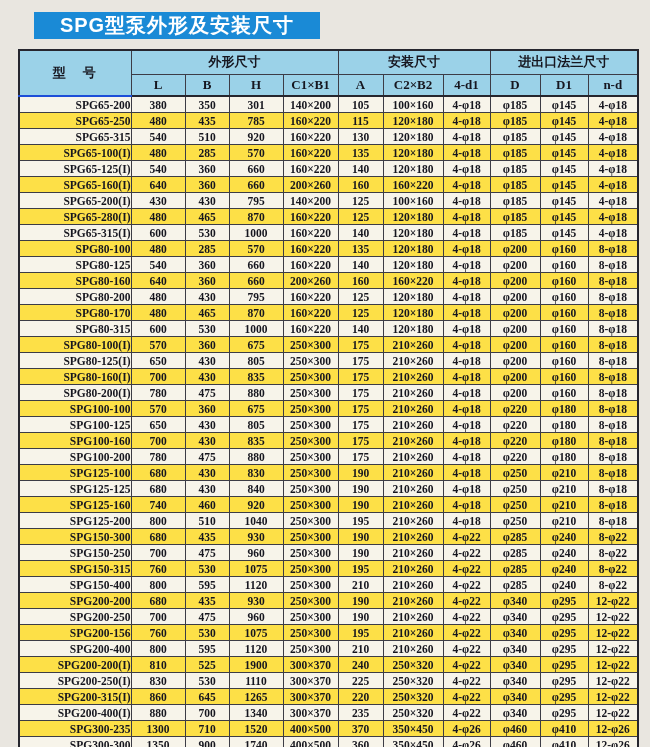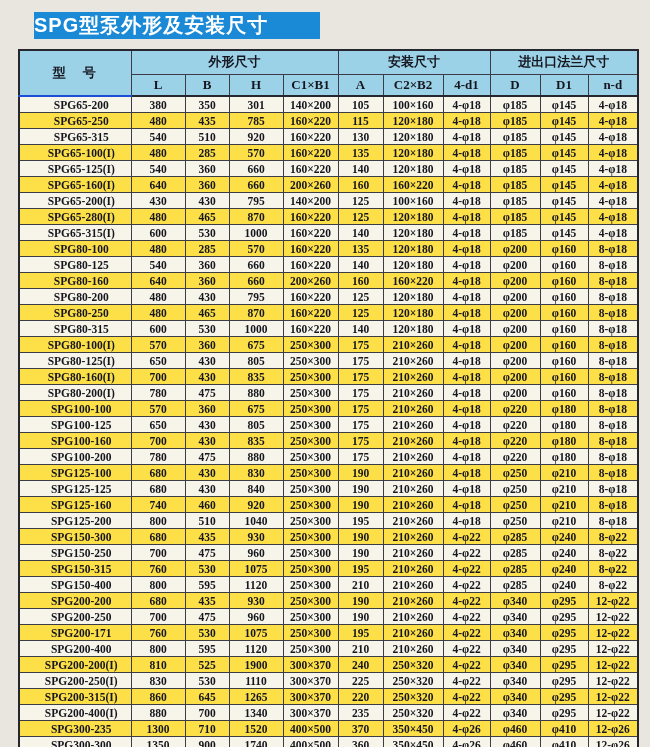--- a/index.html
+++ b/index.html
@@ -14,21 +14,21 @@
 
   .title-bar {
     position: absolute;
     left: 34px; top: 12px;
     width: 286px; height: 27px;
     background: #1a8ad6;
     color: #ffffff;
     font-size: 20px;
     font-weight: bold;
     line-height: 27px;
-    text-align: left;
+    text-align: center;
     letter-spacing: 1px;
   }
 
   table.dim-table {
     position: absolute;
     left: 18px; top: 49px;
     width: 619px; height: 696px;
     border-collapse: collapse;
     table-layout: fixed;
     border: 2px solid #26262e;
@@ -58,21 +58,21 @@
 
   tbody td {
     font-family: "Liberation Serif", serif;
     font-size: 11.5px;
     font-weight: bold;
     height: 15px;
   }
   tbody tr.odd  { background: #f7f4ea; }
   tbody tr.even { background: #fde047; }
   td.model {
-    text-align: center;
+    text-align: right;
     padding-left: 12px;
   }
 </style>
 </head>
 <body>
 
 <div class="page">
 
   <div class="title-bar">SPG型泵外形及安装尺寸</div>
 
@@ -274,21 +274,21 @@
           <td>795</td>
           <td>160×220</td>
           <td>125</td>
           <td>120×180</td>
           <td>4-φ18</td>
           <td>φ200</td>
           <td>φ160</td>
           <td>8-φ18</td>
         </tr>
         <tr class="even">
-          <td class="model">SPG80-250</td>
+          <td class="model">SPG80-170</td>
           <td>480</td>
           <td>465</td>
           <td>870</td>
           <td>160×220</td>
           <td>125</td>
           <td>120×180</td>
           <td>4-φ18</td>
           <td>φ200</td>
           <td>φ160</td>
           <td>8-φ18</td>
@@ -534,21 +534,21 @@
           <td>960</td>
           <td>250×300</td>
           <td>190</td>
           <td>210×260</td>
           <td>4-φ22</td>
           <td>φ340</td>
           <td>φ295</td>
           <td>12-φ22</td>
         </tr>
         <tr class="even">
-          <td class="model">SPG200-171</td>
+          <td class="model">SPG200-156</td>
           <td>760</td>
           <td>530</td>
           <td>1075</td>
           <td>250×300</td>
           <td>195</td>
           <td>210×260</td>
           <td>4-φ22</td>
           <td>φ340</td>
           <td>φ295</td>
           <td>12-φ22</td>

